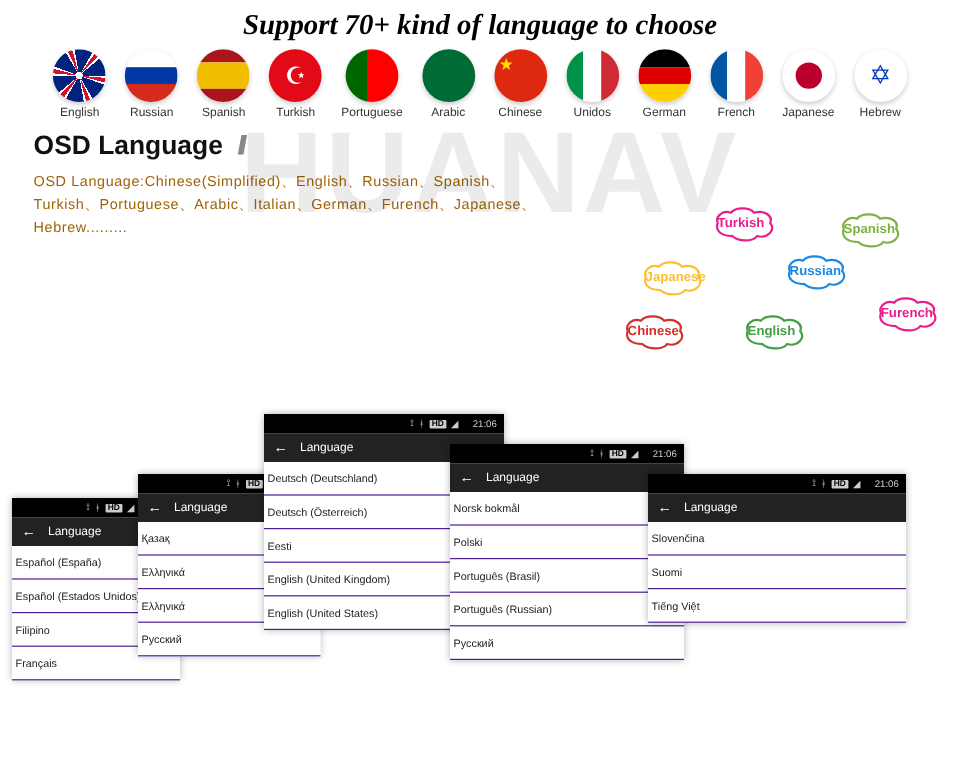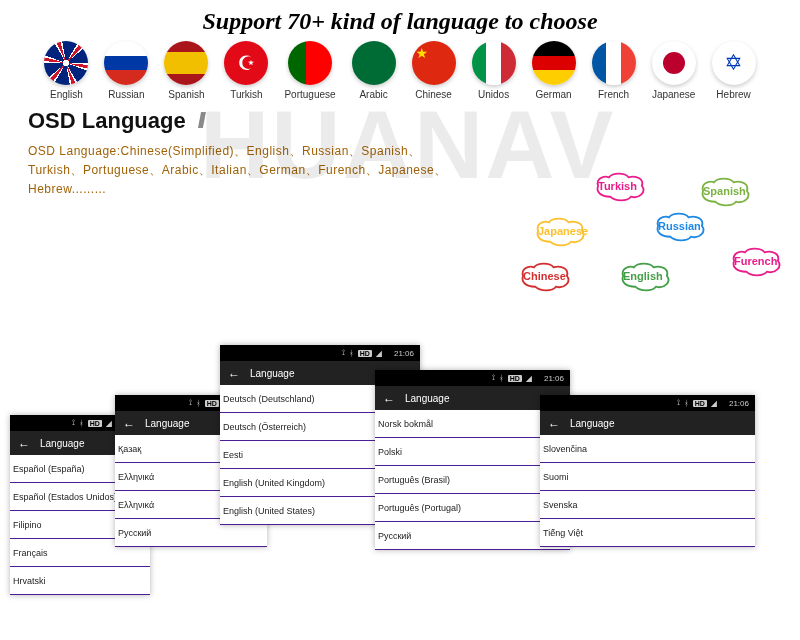--- a/index.html
+++ b/index.html
@@ -187,21 +187,20 @@
       </div>
       <div class="phone-header">
         <span class="phone-back">←</span>
         <span>Language</span>
       </div>
       <div class="phone-list">
         <div class="phone-item">Español (España)</div>
         <div class="phone-item">Español (Estados Unidos)</div>
         <div class="phone-item">Filipino</div>
         <div class="phone-item">Français</div>
-        <div class="phone-item">Hrvatski</div>
       </div>
     </div>
     <div class="phone" style="left: 115px; top: 55px; width: 152px;">
       <div class="phone-statusbar">
         <span class="sb-icon">⟟</span>
         <span class="sb-icon">ᚼ</span>
         <span class="sb-hd">HD</span>
         <span class="sb-icon">◢</span>
         <span class="sb-time">21:06</span>
       </div>
@@ -245,36 +244,35 @@
         <span class="sb-time">21:06</span>
       </div>
       <div class="phone-header">
         <span class="phone-back">←</span>
         <span>Language</span>
       </div>
       <div class="phone-list">
         <div class="phone-item">Norsk bokmål</div>
         <div class="phone-item">Polski</div>
         <div class="phone-item">Português (Brasil)</div>
-        <div class="phone-item">Português (Portugal)</div>
+        <div class="phone-item">Português (Russian)</div>
         <div class="phone-item">Русский</div>
       </div>
     </div>
     <div class="phone" style="left: 540px; top: 55px; width: 215px;">
       <div class="phone-statusbar">
         <span class="sb-icon">⟟</span>
         <span class="sb-icon">ᚼ</span>
         <span class="sb-hd">HD</span>
         <span class="sb-icon">◢</span>
         <span class="sb-time">21:06</span>
       </div>
       <div class="phone-header">
         <span class="phone-back">←</span>
         <span>Language</span>
       </div>
       <div class="phone-list">
         <div class="phone-item">Slovenčina</div>
         <div class="phone-item">Suomi</div>
-        <div class="phone-item">Svenska</div>
         <div class="phone-item">Tiếng Việt</div>
       </div>
     </div>
   </div>
 
 </body></html>

